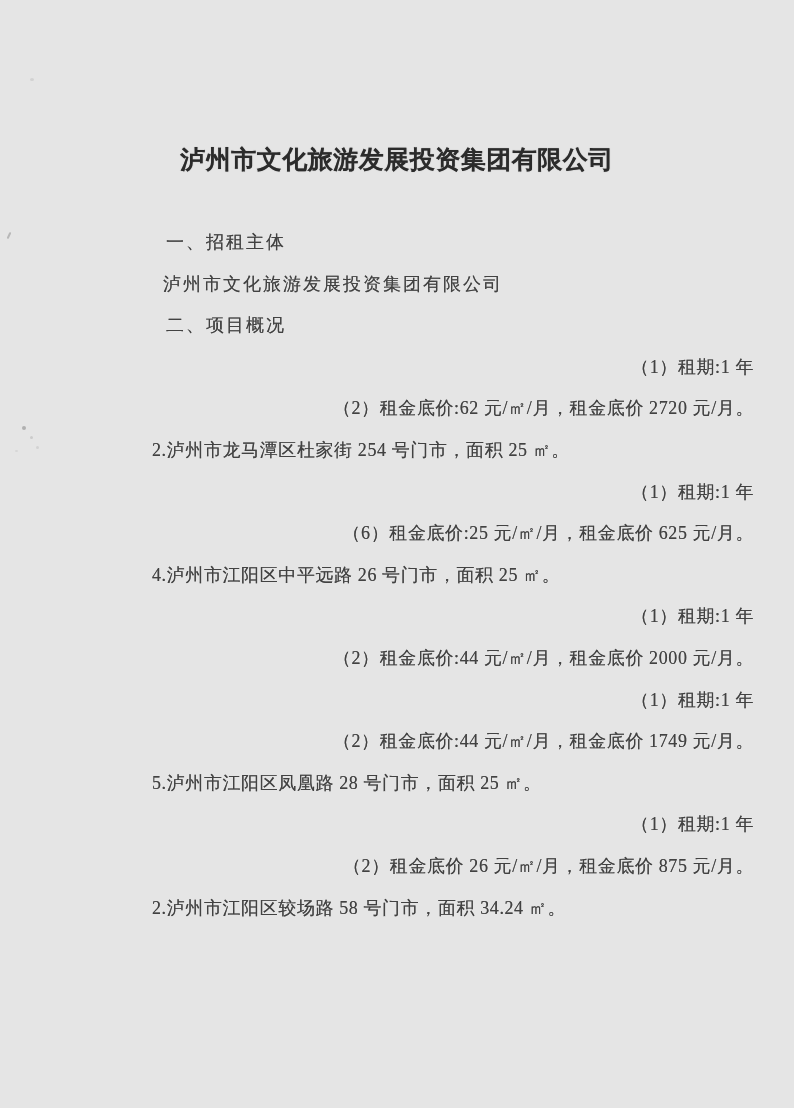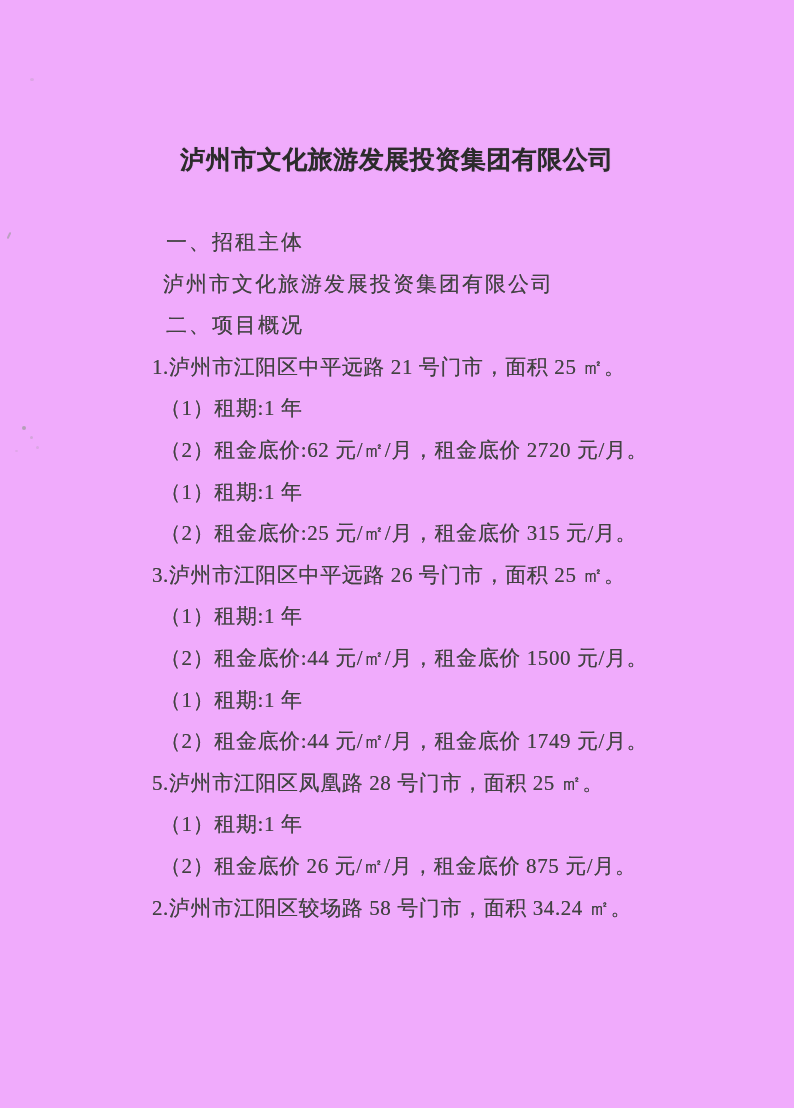--- a/index.html
+++ b/index.html
@@ -4,21 +4,21 @@
 <style>
   html, body {
     margin: 0;
     padding: 0;
     background: #ffffff;
   }
   .page {
     position: relative;
     width: 794px;
     height: 1108px;
-    background: #f0abfc;
+    background: #e5e5e5;
     overflow: hidden;
     font-family: "Liberation Serif", "DejaVu Serif", serif;
     color: #3d3d3d;
   }
   .title-block {
     position: absolute;
     top: 138px;
     left: 0;
     right: 0;
     text-align: center;
@@ -34,30 +34,30 @@
   }
   .doc-body {
     position: absolute;
     top: 222px;
     left: 152px;
     right: 40px;
   }
   .line {
     height: 41.6px;
     line-height: 41.6px;
-    font-size: 21px;
+    font-size: 18px;
     white-space: nowrap;
     letter-spacing: 0.6px;
     color: #424242;
     text-shadow: 0 0 0.6px rgba(70,70,70,0.7);
   }
   .line.section { padding-left: 14px; letter-spacing: 2px; }
   .line.plain   { padding-left: 11px; letter-spacing: 2px; }
   .line.item    { padding-left: 0; }
-  .line.sub     { padding-left: 8px; }
+  .line.sub     { padding-left: 8px; text-align: right; }
 
   
   .speck {
     position: absolute;
     background: #9a9a9a;
     border-radius: 50%;
     opacity: 0.55;
   }
   .speck.a1 { left: 30px;  top: 78px;  width: 4px; height: 3px; opacity: 0.25; }
   .speck.a2 { left: 8px;   top: 232px; width: 2px; height: 7px; border-radius: 1px;
@@ -80,28 +80,28 @@
   <span class="speck a6"></span>
 
   <div class="title-block">
     <div class="title-line">泸州市文化旅游发展投资集团有限公司</div>
   </div>
 
   <div class="doc-body" id="doc-body">
       <div class="line section">一、招租主体</div>
       <div class="line plain">泸州市文化旅游发展投资集团有限公司</div>
       <div class="line section">二、项目概况</div>
-      <div class="line item">1.泸州市江阳区中平远路 21 号门市，面积 25 ㎡。</div>
       <div class="line sub">（1）租期:1 年</div>
       <div class="line sub">（2）租金底价:62 元/㎡/月，租金底价 2720 元/月。</div>
+      <div class="line item">2.泸州市龙马潭区杜家街 254 号门市，面积 25 ㎡。</div>
       <div class="line sub">（1）租期:1 年</div>
-      <div class="line sub">（2）租金底价:25 元/㎡/月，租金底价 315 元/月。</div>
-      <div class="line item">3.泸州市江阳区中平远路 26 号门市，面积 25 ㎡。</div>
+      <div class="line sub">（6）租金底价:25 元/㎡/月，租金底价 625 元/月。</div>
+      <div class="line item">4.泸州市江阳区中平远路 26 号门市，面积 25 ㎡。</div>
       <div class="line sub">（1）租期:1 年</div>
-      <div class="line sub">（2）租金底价:44 元/㎡/月，租金底价 1500 元/月。</div>
+      <div class="line sub">（2）租金底价:44 元/㎡/月，租金底价 2000 元/月。</div>
       <div class="line sub">（1）租期:1 年</div>
       <div class="line sub">（2）租金底价:44 元/㎡/月，租金底价 1749 元/月。</div>
       <div class="line item">5.泸州市江阳区凤凰路 28 号门市，面积 25 ㎡。</div>
       <div class="line sub">（1）租期:1 年</div>
       <div class="line sub">（2）租金底价 26 元/㎡/月，租金底价 875 元/月。</div>
       <div class="line item">2.泸州市江阳区较场路 58 号门市，面积 34.24 ㎡。</div>
     </div>
 
 </div>
 

